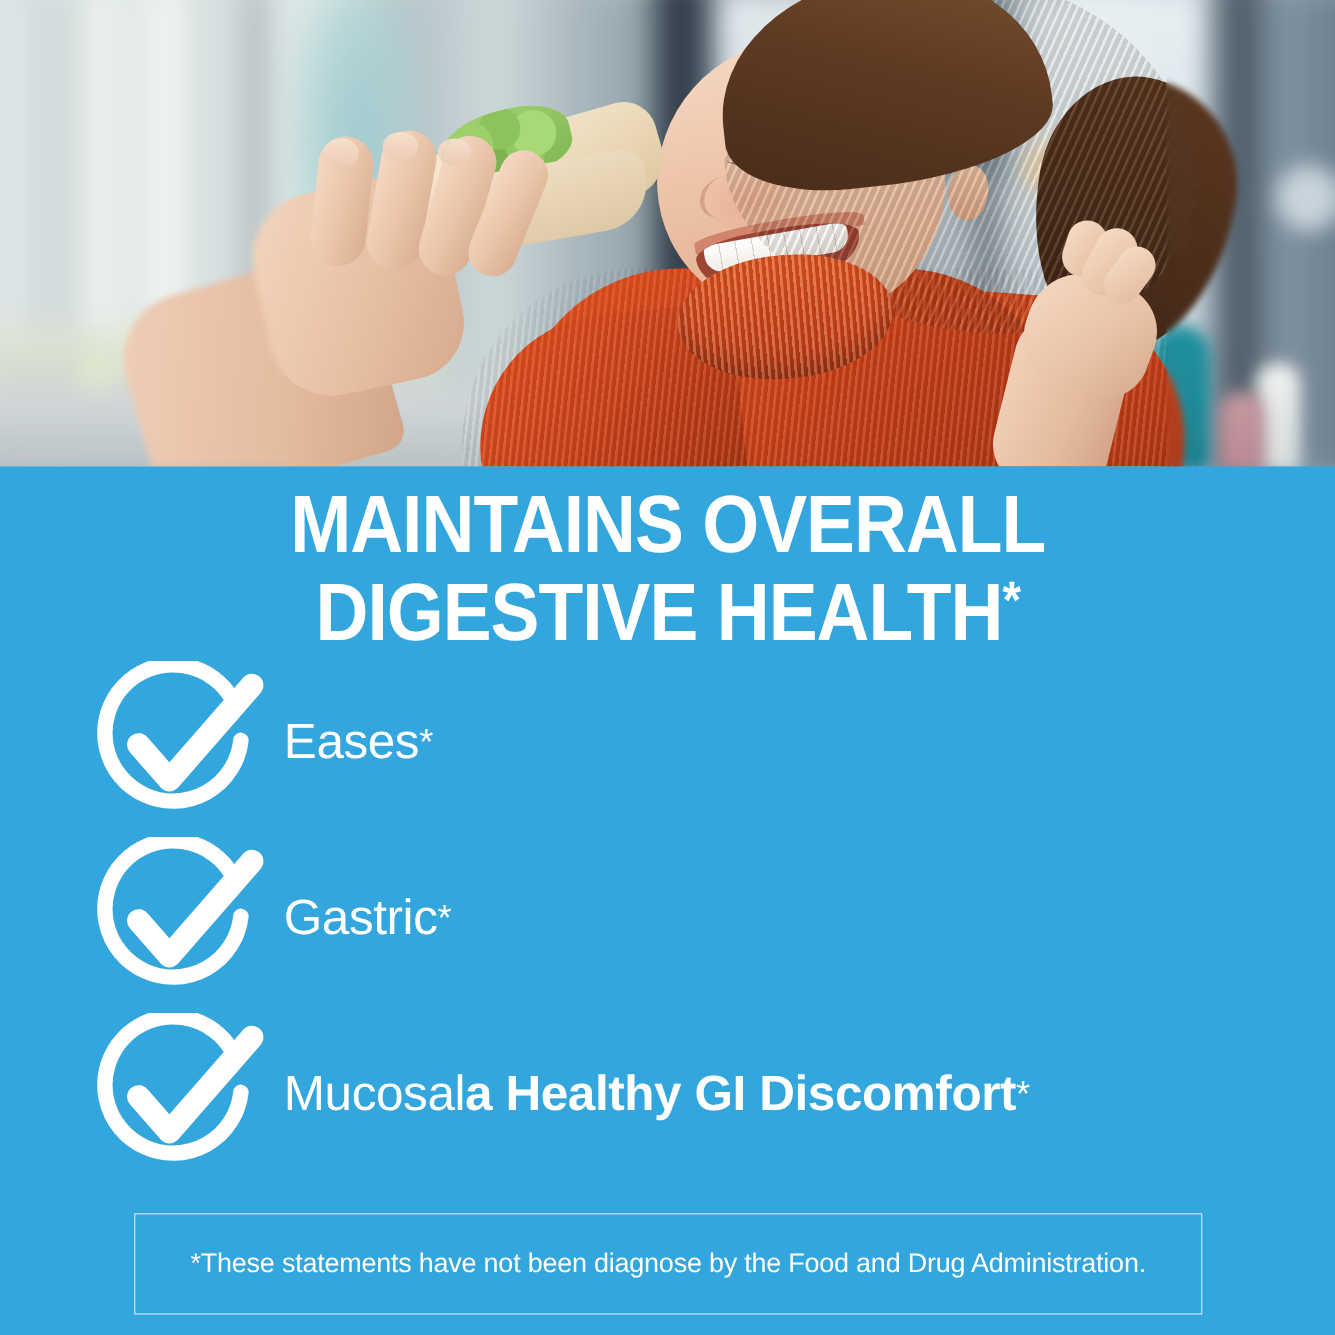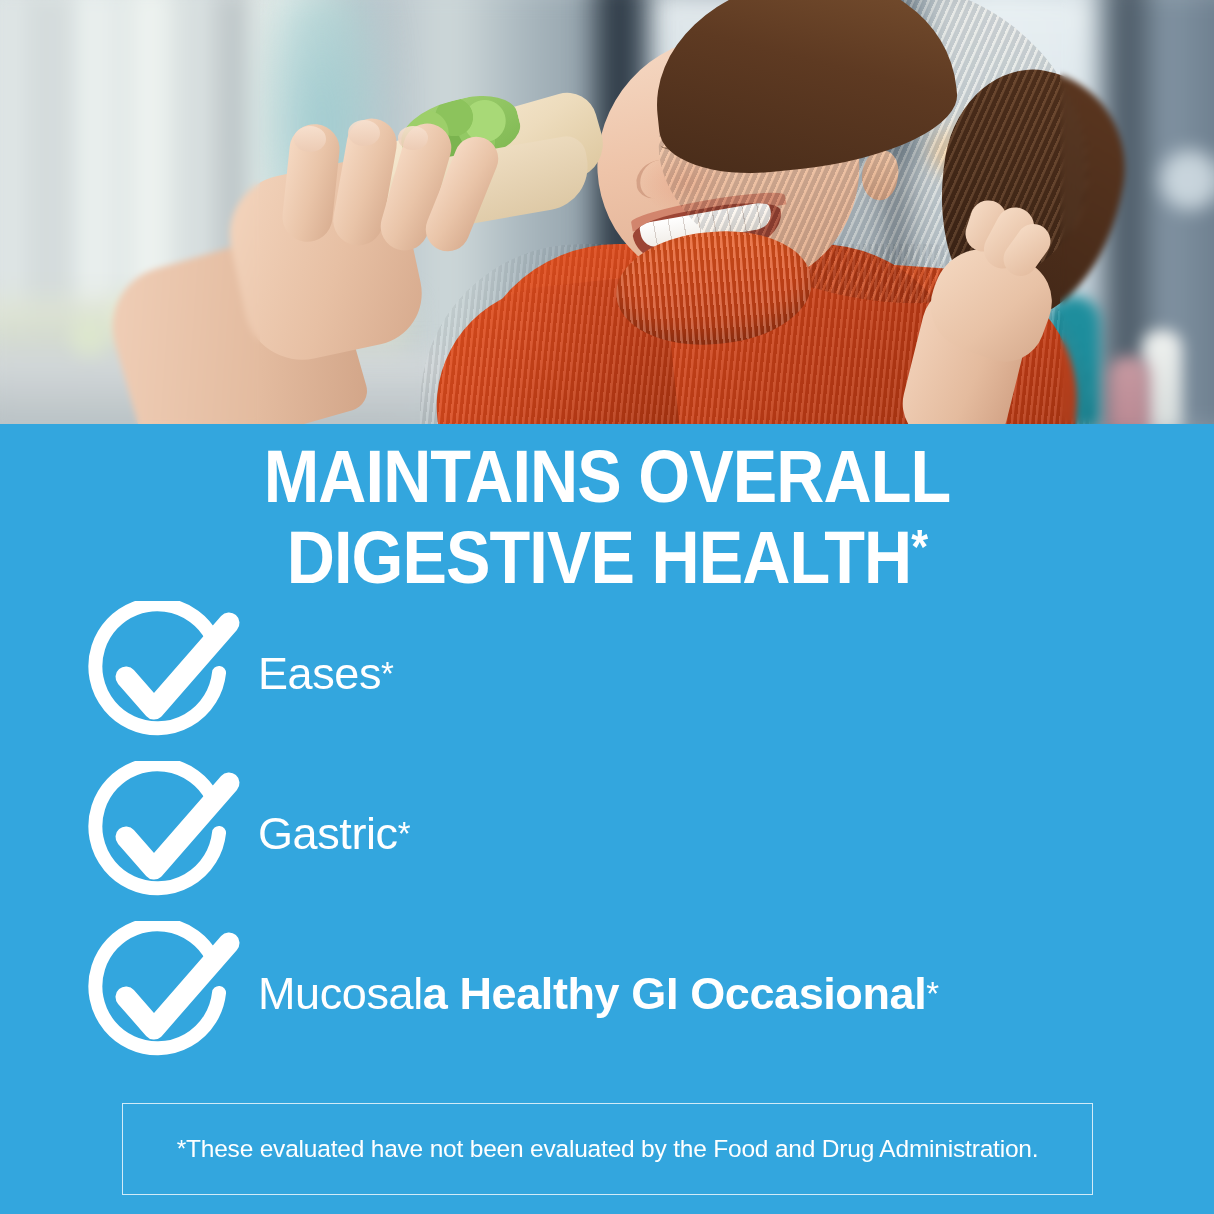--- a/index.html
+++ b/index.html
@@ -667,25 +667,25 @@
 
       <div class="bullet-row">
         <span class="check-icon">
           <svg viewBox="0 0 170 150" width="170" height="150" aria-hidden="true">
             <path d="M138 36 A62 62 0 1 0 145 72" fill="none" stroke="#ffffff" stroke-width="14" stroke-linecap="round"></path>
             <path d="M52 76 L80 108 L155 22" fill="none" stroke="#ffffff" stroke-width="21" stroke-linecap="round" stroke-linejoin="round"></path>
           </svg>
         </span>
         <span class="bullet-text">
             <span class="lead">Mucosal </span>
-            <span class="strong">a Healthy GI Occasional</span>
+            <span class="strong">a Healthy GI Discomfort</span>
             <span class="star">*</span>
           </span>
       </div>
 
     </div>
 
     <div class="disclaimer">
-      <span class="d-line">*These evaluated have not been evaluated by the Food and Drug Administration.</span>
+      <span class="d-line">*These statements have not been diagnose by the Food and Drug Administration.</span>
     </div>
 
   </div>
 </div>
 
 </body></html>

